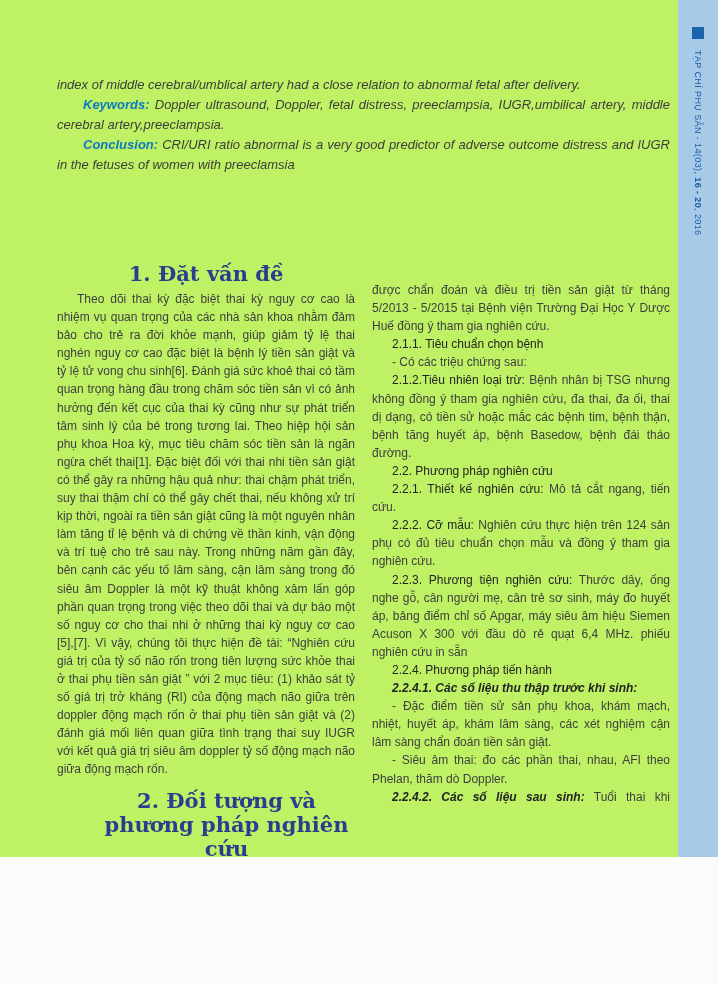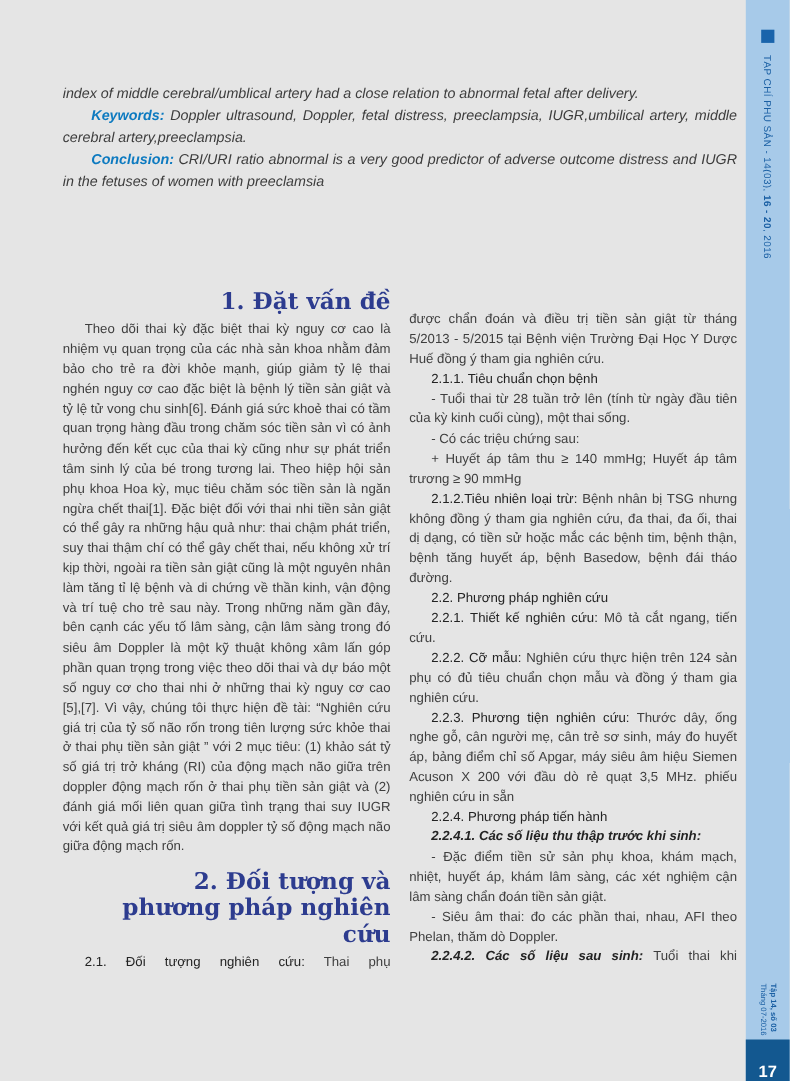--- a/index.html
+++ b/index.html
@@ -3,21 +3,21 @@
 <meta charset="utf-8">
 <style>
   html,body{margin:0;padding:0;}
   body{
     width:718px;height:983px;
     background:#fbfbf9;
     font-family:"Liberation Sans",sans-serif;
     position:relative;
     -webkit-font-smoothing:antialiased;
   }
-  .page{position:relative;width:718px;height:983px;overflow:hidden;background:#e5e5e5;}
+  .page{position:relative;width:718px;height:857px;overflow:hidden;background:#bef264;}
 
   
   .sidebar{position:absolute;top:0;right:0;width:40px;height:983px;background:#a7cae9;}
   .side-square{position:absolute;top:27px;left:14px;width:12px;height:12px;background:#1a64ab;}
   .journal-ref{
     position:absolute;top:50px;left:50%;transform:translateX(-50%);
     writing-mode:vertical-rl;
     font-size:9px;letter-spacing:.4px;color:#1a5fa3;white-space:nowrap;
   }
   .journal-ref .bold{font-weight:bold;}
@@ -44,21 +44,21 @@
   .blue-lead{color:#0d7ac0;font-weight:bold;}
 
   
   .columns{position:absolute;left:57px;top:262px;width:613px;display:flex;gap:17px;}
   .col{width:298px;font-size:12px;line-height:18.1px;color:#3e3e3e;text-align:justify;}
   .col p{margin:0;text-indent:20px;}
   .col p.noindent{text-indent:0;}
   .sec-heading{
     font-family:"DejaVu Serif",serif;font-weight:bold;
     color:#2d3c8f;font-size:21px;line-height:24px;
-    margin:0 0 4px 0;text-align:right;text-indent:0;
+    margin:0 0 4px 0;text-align:center;text-indent:0;
   }
   .sec-heading.h2{margin-top:10px;margin-left:41px;}
   .col-right{padding-top:19px;}
   .lb{font-weight:normal;color:#232323;}
   .lbi{font-weight:bold;font-style:italic;color:#232323;}
   .spread{text-align-last:justify;}
 </style>
 </head>
 <body>
 
@@ -75,28 +75,26 @@
     <div class="col col-left">
       <h1 class="sec-heading">1. Đặt vấn đề</h1>
       <p>Theo dõi thai kỳ đặc biệt thai kỳ nguy cơ cao là nhiệm vụ quan trọng của các nhà sản khoa nhằm đảm bảo cho trẻ ra đời khỏe mạnh, giúp giảm tỷ lệ thai nghén nguy cơ cao đặc biệt là bệnh lý tiền sản giật và tỷ lệ tử vong chu sinh[6]. Đánh giá sức khoẻ thai có tầm quan trọng hàng đầu trong chăm sóc tiền sản vì có ảnh hưởng đến kết cục của thai kỳ cũng như sự phát triển tâm sinh lý của bé trong tương lai. Theo hiệp hội sản phụ khoa Hoa kỳ, mục tiêu chăm sóc tiền sản là ngăn ngừa chết thai[1]. Đặc biệt đối với thai nhi tiền sản giật có thể gây ra những hậu quả như: thai chậm phát triển, suy thai thậm chí có thể gây chết thai, nếu không xử trí kịp thời, ngoài ra tiền sản giật cũng là một nguyên nhân làm tăng tỉ lệ bệnh và di chứng về thần kinh, vận động và trí tuệ cho trẻ sau này. Trong những năm gần đây, bên cạnh các yếu tố lâm sàng, cận lâm sàng trong đó siêu âm Doppler là một kỹ thuật không xâm lấn góp phần quan trọng trong việc theo dõi thai và dự báo một số nguy cơ cho thai nhi ở những thai kỳ nguy cơ cao [5],[7]. Vì vậy, chúng tôi thực hiện đề tài: “Nghiên cứu giá trị của tỷ số não rốn trong tiên lượng sức khỏe thai ở thai phụ tiền sản giật ” với 2 mục tiêu: (1) khảo sát tỷ số giá trị trở kháng (RI) của động mạch não giữa trên doppler động mạch rốn ở thai phụ tiền sản giật và (2) đánh giá mối liên quan giữa tình trạng thai suy IUGR với kết quả giá trị siêu âm doppler tỷ số động mạch não giữa động mạch rốn.</p>
       <h1 class="sec-heading h2">2. Đối tượng và phương pháp nghiên cứu</h1>
       <p class="spread"><span class="lb">2.1. Đối tượng nghiên cứu:</span> <span>Thai phụ</span></p>
     </div>
 
     <div class="col col-right">
       <p class="noindent">được chẩn đoán và điều trị tiền sản giật từ tháng 5/2013 - 5/2015 tại Bệnh viện Trường Đại Học Y Dược Huế đồng ý tham gia nghiên cứu.</p>
       <p><span class="lb">2.1.1. Tiêu chuẩn chọn bệnh</span></p>
-      <p>- Tuổi thai từ 28 tuần trở lên (tính từ ngày đầu tiên của kỳ kinh cuối cùng), một thai sống.</p>
       <p>- Có các triệu chứng sau:</p>
-      <p>+ Huyết áp tâm thu ≥ 140 mmHg; Huyết áp tâm trương ≥ 90 mmHg</p>
       <p><span class="lb">2.1.2.Tiêu nhiên loại trừ:</span> <span>Bệnh nhân bị TSG nhưng không đồng ý tham gia nghiên cứu, đa thai, đa ối, thai dị dạng, có tiền sử hoặc mắc các bệnh tim, bệnh thận, bệnh tăng huyết áp, bệnh Basedow, bệnh đái tháo đường.</span></p>
       <p><span class="lb">2.2. Phương pháp nghiên cứu</span></p>
       <p><span class="lb">2.2.1. Thiết kế nghiên cứu:</span> <span>Mô tả cắt ngang, tiến cứu.</span></p>
       <p><span class="lb">2.2.2. Cỡ mẫu:</span> <span>Nghiên cứu thực hiện trên 124 sản phụ có đủ tiêu chuẩn chọn mẫu và đồng ý tham gia nghiên cứu.</span></p>
-      <p><span class="lb">2.2.3. Phương tiện nghiên cứu:</span> <span>Thước dây, ống nghe gỗ, cân người mẹ, cân trẻ sơ sinh, máy đo huyết áp, bảng điểm chỉ số Apgar, máy siêu âm hiệu Siemen Acuson X 200 với đầu dò rẻ quạt 3,5 MHz. phiếu nghiên cứu in sẵn</span></p>
+      <p><span class="lb">2.2.3. Phương tiện nghiên cứu:</span> <span>Thước dây, ống nghe gỗ, cân người mẹ, cân trẻ sơ sinh, máy đo huyết áp, bảng điểm chỉ số Apgar, máy siêu âm hiệu Siemen Acuson X 300 với đầu dò rẻ quạt 6,4 MHz. phiếu nghiên cứu in sẵn</span></p>
       <p><span class="lb">2.2.4. Phương pháp tiến hành</span></p>
       <p><span class="lbi">2.2.4.1. Các số liệu thu thập trước khi sinh:</span></p>
       <p>- Đặc điểm tiền sử sản phụ khoa, khám mạch, nhiệt, huyết áp, khám lâm sàng, các xét nghiệm cận lâm sàng chẩn đoán tiền sản giật.</p>
       <p>- Siêu âm thai: đo các phần thai, nhau, AFI theo Phelan, thăm dò Doppler.</p>
       <p class="spread"><span class="lbi">2.2.4.2. Các số liệu sau sinh:</span> <span>Tuổi thai khi</span></p>
     </div>
 
   </div>
 
   <aside class="sidebar">

